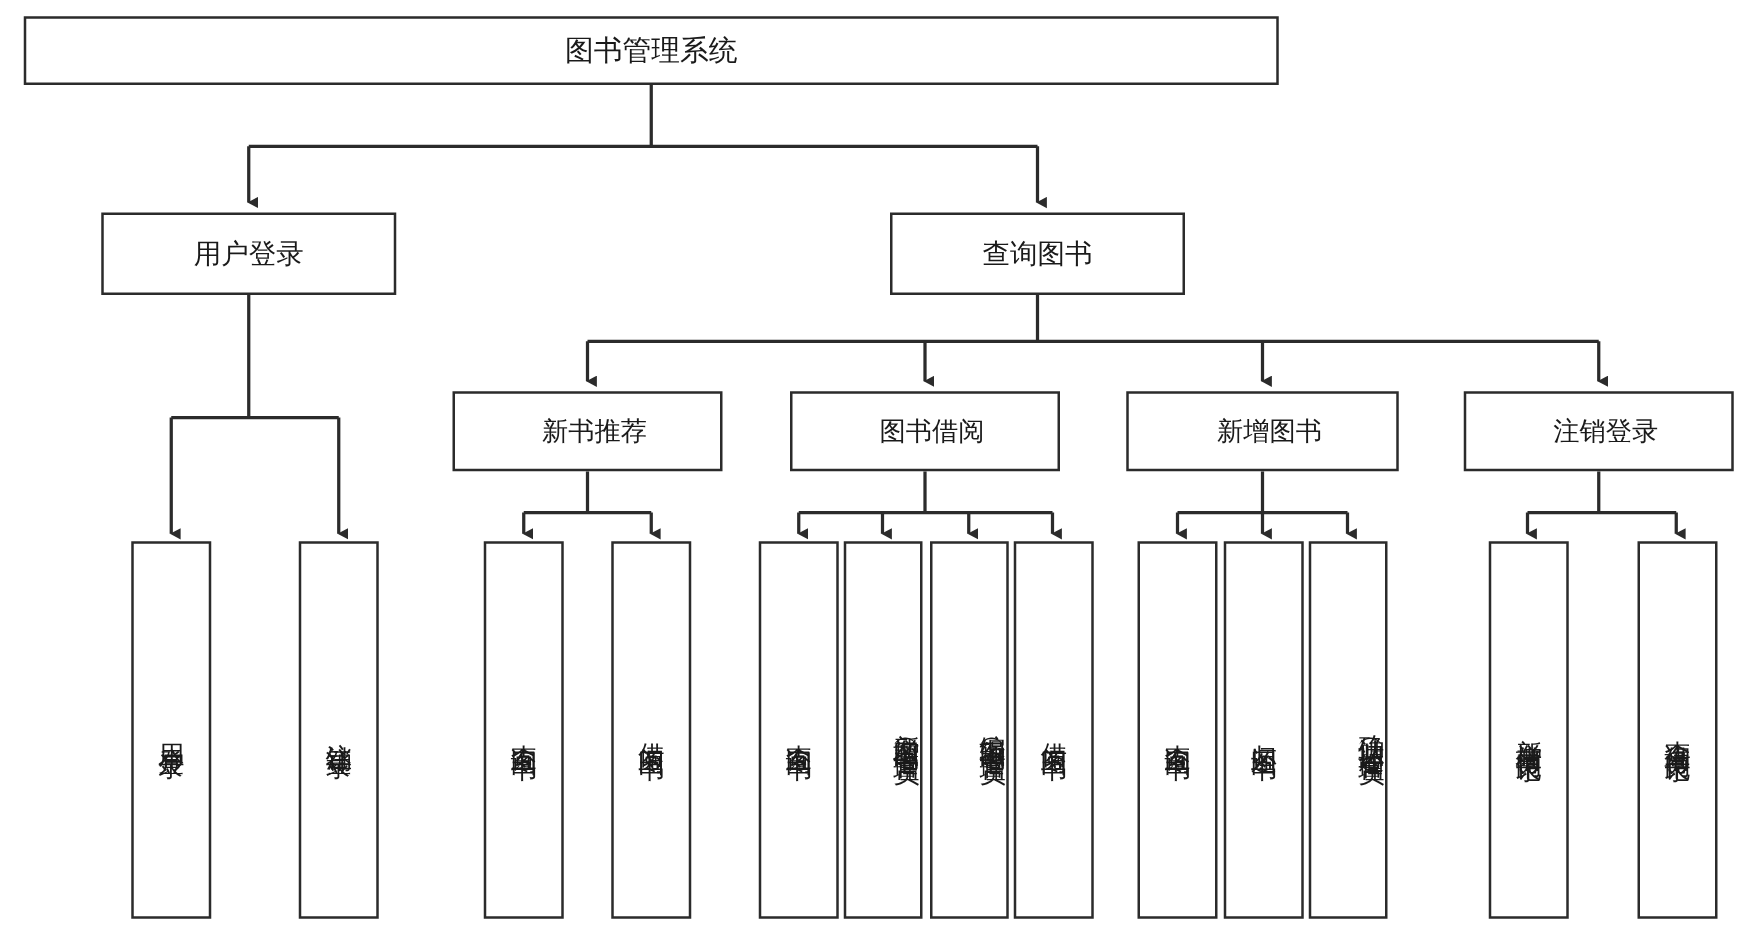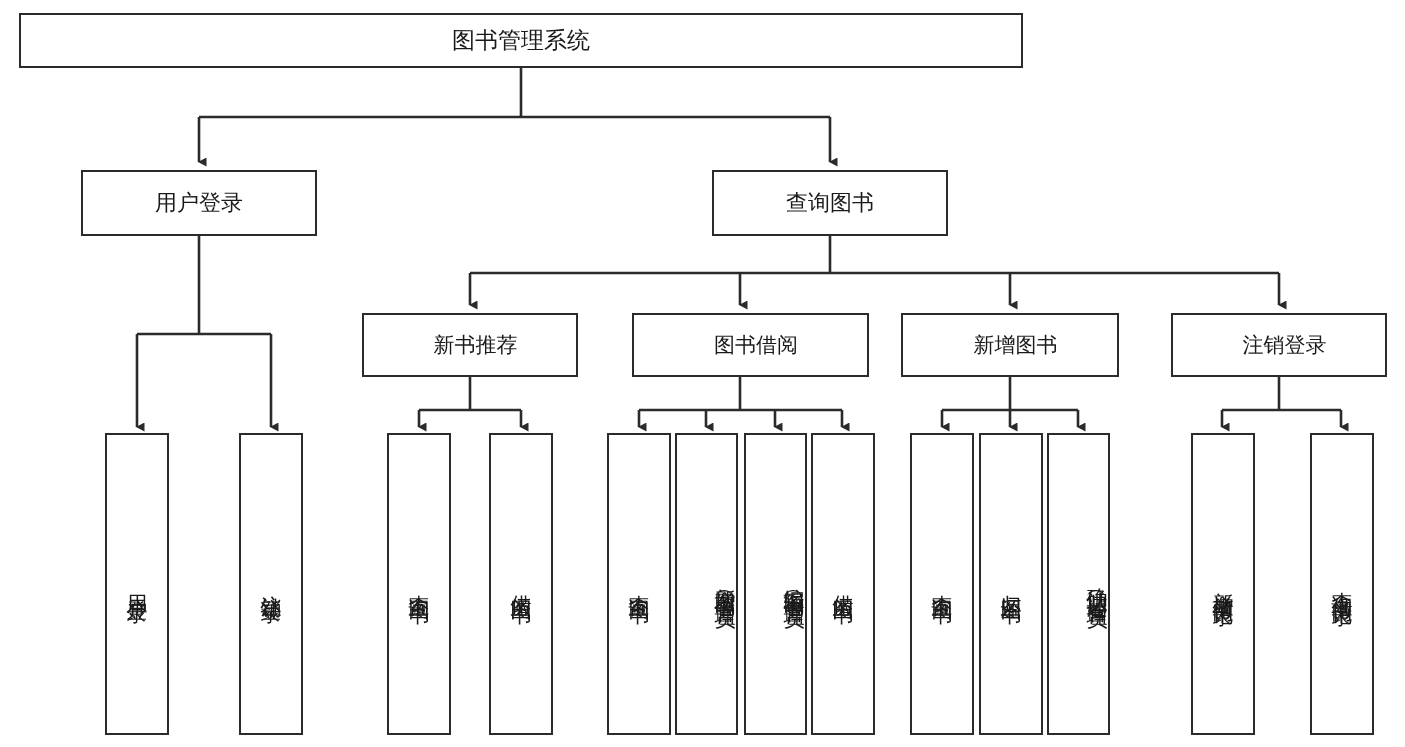--- a/index.html
+++ b/index.html
@@ -130,21 +130,21 @@
   </div>
 
   <div class="node level1" style="left:712px; top:170px; width:236px; height:66px;">
     <span class="label">查询图书</span>
   </div>
 
   <div class="node level2" style="left:362px; top:313px; width:216px; height:64px;">
     <span class="label">新书推荐</span>
   </div>
 
-  <div class="node level2" style="left:632px; top:313px; width:237px; height:64px;">
+  <div class="node level2" style="left:632px; top:313px; width:216px; height:64px;">
     <span class="label">图书借阅</span>
   </div>
 
   <div class="node level2" style="left:901px; top:313px; width:218px; height:64px;">
     <span class="label">新增图书</span>
   </div>
 
   <div class="node level2" style="left:1171px; top:313px; width:216px; height:64px;">
     <span class="label">注销登录</span>
   </div>

